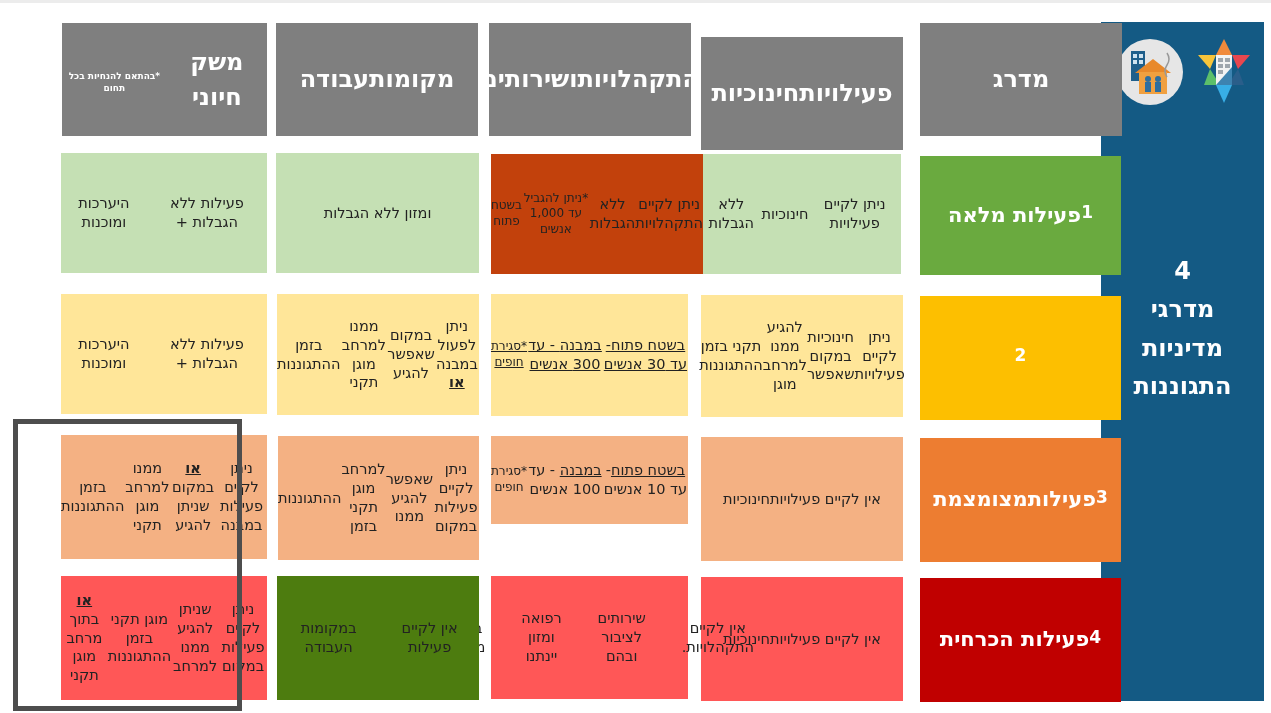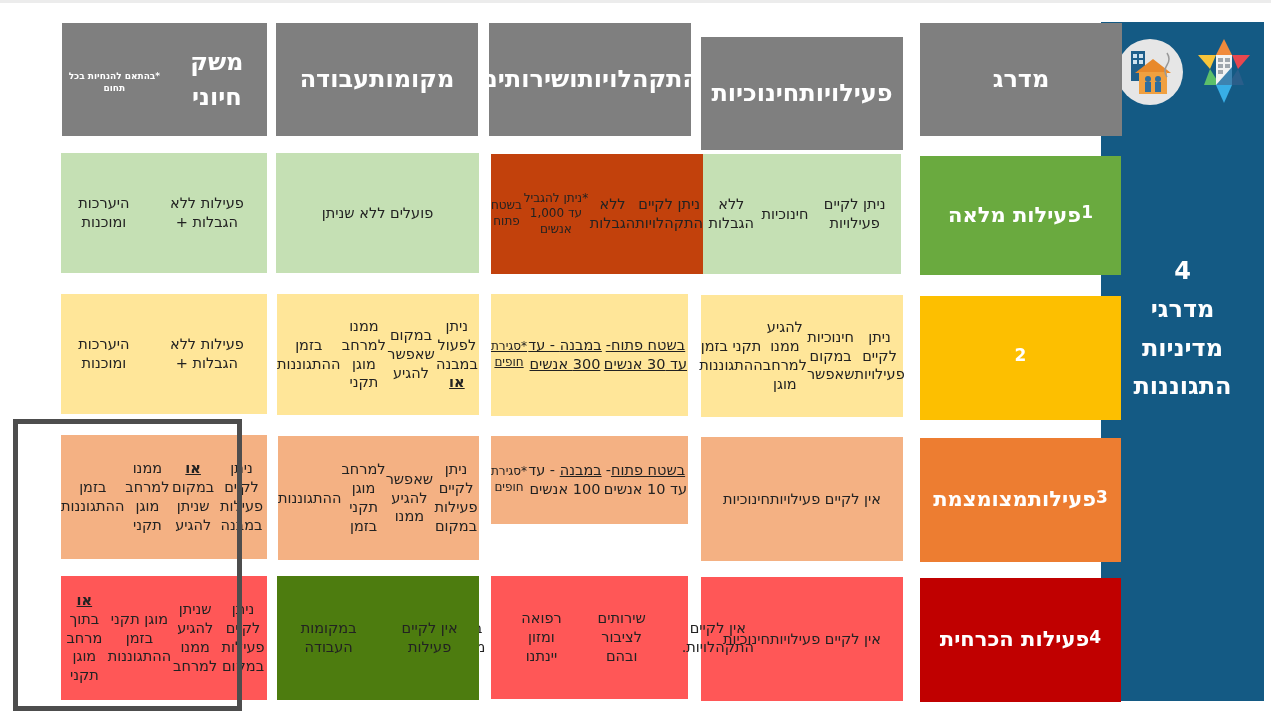--- a/index.html
+++ b/index.html
@@ -120,21 +120,21 @@
   <span class="line">חינוכיות</span>
   <span class="line">ללא הגבלות</span>
 </div>
 <div class="cell body-text" style="left:455px; top:154px; width:212px; height:120px; background:#c2410c;">
   <span class="line">ניתן לקיים התקהלויות</span>
   <span class="line">ללא הגבלות</span>
   <span class="line small">*ניתן להגביל עד 1,000 אנשים</span>
   <span class="line small">בשטח פתוח</span>
 </div>
 <div class="cell body-text" style="left:240px; top:153px; width:203px; height:120px; background:#c5e0b4;">
-  <span class="line">פועלים ללא שניתן</span>
+  <span class="line">ומזון ללא הגבלות</span>
 </div>
 <div class="cell body-text" style="left:25px; top:153px; width:206px; height:120px; background:#c5e0b4;">
   <span class="line">פעילות ללא הגבלות +</span>
   <span class="line">היערכות ומוכנות</span>
 </div>
 
 <div class="cell level" style="left:884px; top:296px; width:201px; height:124px; background:#fdbf00;">
   <div class="num">2</div>
 </div>
 <div class="cell body-text" style="left:665px; top:295px; width:202px; height:122px; background:#ffe699;">

